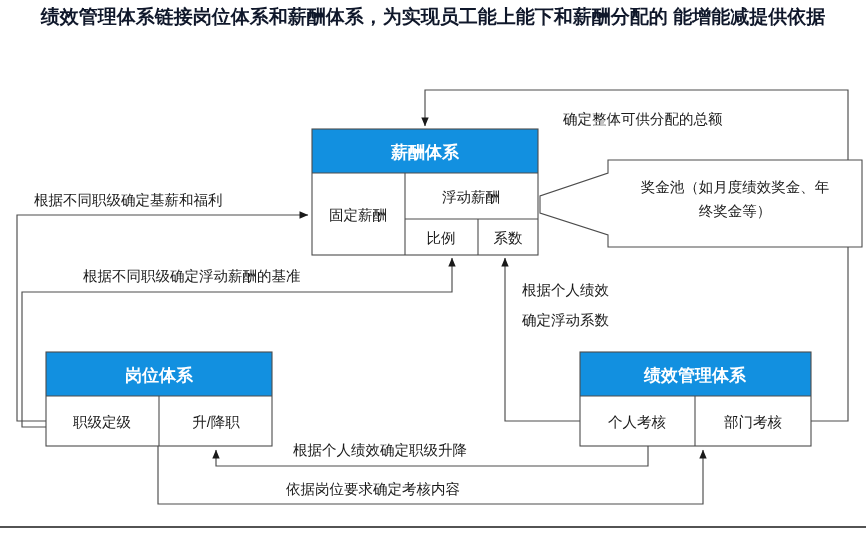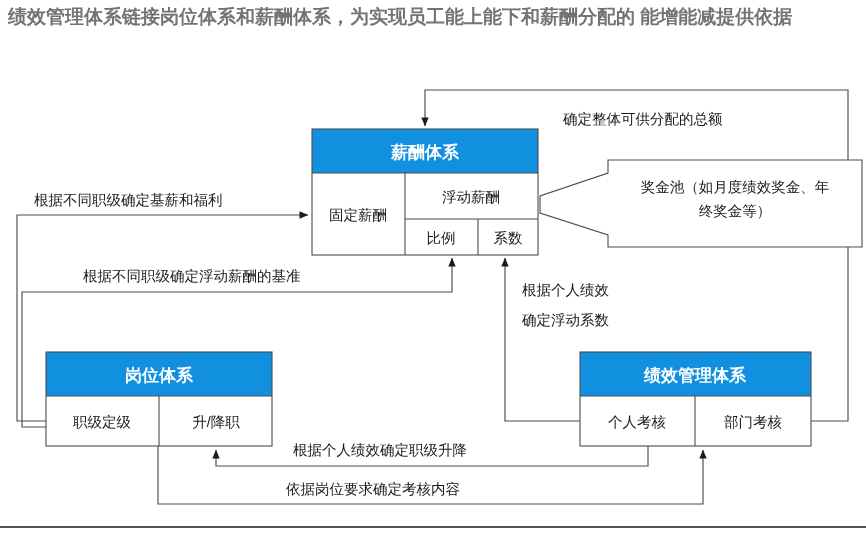--- a/index.html
+++ b/index.html
@@ -17,21 +17,22 @@
   }
   #page-title {
     position: absolute;
     left: 8px;
     top: 4px;
     width: 850px;
     font-size: 19px;
     font-weight: bold;
     line-height: 1.42;
     letter-spacing: 0px;
-    color: #737373;
+    color: #0f172a;
+    text-align: center;
   }
   #diagram-canvas {
     position: absolute;
     left: 0;
     top: 0;
     width: 866px;
     height: 533px;
   }
   .node-title {
     font-size: 17px;

